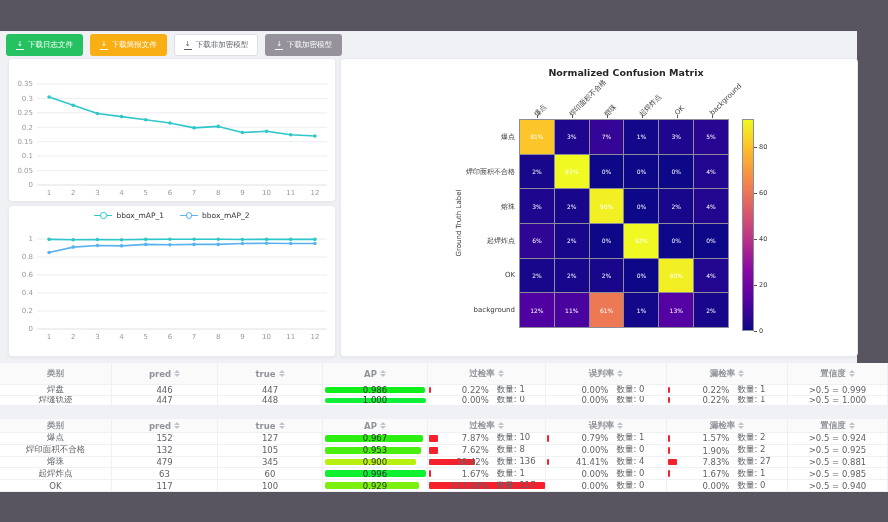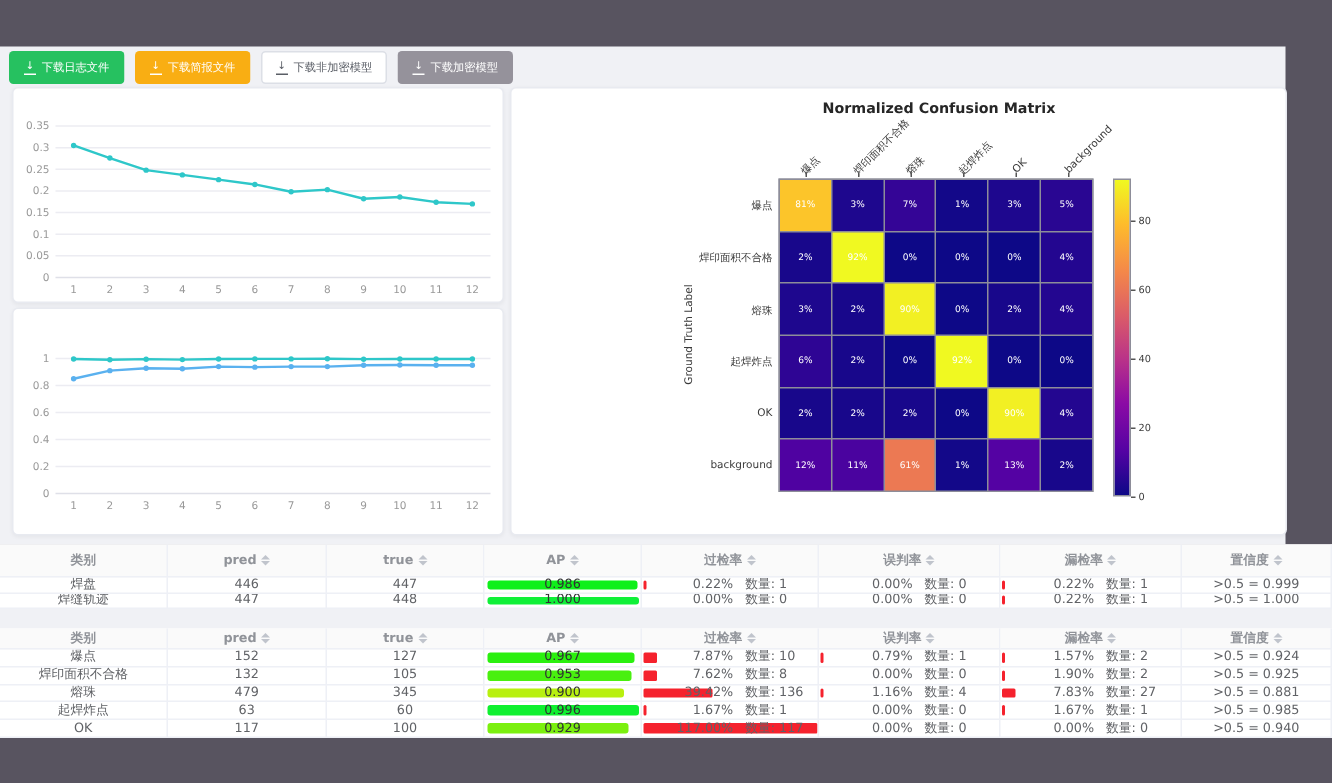--- a/index.html
+++ b/index.html
@@ -112,21 +112,36 @@
           <circle cx="112.58333333333334" cy="57.60857142857142" r="1.8" fill="#2ec7c9"></circle>
           <circle cx="136.75" cy="60.78285714285714" r="1.8" fill="#2ec7c9"></circle>
           <circle cx="160.91666666666669" cy="63.957142857142856" r="1.8" fill="#2ec7c9"></circle>
           <circle cx="185.08333333333334" cy="68.86285714285714" r="1.8" fill="#2ec7c9"></circle>
           <circle cx="209.25" cy="67.41999999999999" r="1.8" fill="#2ec7c9"></circle>
           <circle cx="233.41666666666669" cy="73.47999999999999" r="1.8" fill="#2ec7c9"></circle>
           <circle cx="257.58333333333337" cy="72.32571428571428" r="1.8" fill="#2ec7c9"></circle>
           <circle cx="281.75" cy="75.78857142857143" r="1.8" fill="#2ec7c9"></circle>
           <circle cx="305.9166666666667" cy="76.94285714285714" r="1.8" fill="#2ec7c9"></circle>
         </svg></div>
-    <div class="card" id="card-map"><svg width="326" height="150">
+    <div class="card" id="card-map"><div class="legend">
+          <div class="legend-item">
+            <span class="lg">
+              <span class="lg-line" style="background: rgb(46, 199, 201);"></span>
+              <span class="lg-ring" style="border: 1.5px solid rgb(46, 199, 201);"></span>
+            </span>
+            <span>bbox_mAP_1</span>
+          </div>
+          <div class="legend-item">
+            <span class="lg">
+              <span class="lg-line" style="background: rgb(90, 177, 239);"></span>
+              <span class="lg-ring" style="border: 1.5px solid rgb(90, 177, 239);"></span>
+            </span>
+            <span>bbox_mAP_2</span>
+          </div>
+        </div><svg width="326" height="150">
           <line x1="28" x2="318" y1="123" y2="123" stroke="#dfe0e8" stroke-width="1"></line>
           <text x="24" y="125.3" text-anchor="end" font-size="7" fill="#999">0</text>
           <line x1="28" x2="318" y1="105" y2="105" stroke="#ececf2" stroke-width="1"></line>
           <text x="24" y="107.3" text-anchor="end" font-size="7" fill="#999">0.2</text>
           <line x1="28" x2="318" y1="87" y2="87" stroke="#ececf2" stroke-width="1"></line>
           <text x="24" y="89.3" text-anchor="end" font-size="7" fill="#999">0.4</text>
           <line x1="28" x2="318" y1="69" y2="69" stroke="#ececf2" stroke-width="1"></line>
           <text x="24" y="71.3" text-anchor="end" font-size="7" fill="#999">0.6</text>
           <line x1="28" x2="318" y1="51" y2="51" stroke="#ececf2" stroke-width="1"></line>
           <text x="24" y="53.3" text-anchor="end" font-size="7" fill="#999">0.8</text>
@@ -437,21 +452,21 @@
           </div>
           <div class="td rate-cell" style="width: 118px;">
             <span class="rbar" style="width: 8.8392px;"></span>
             <span class="pct">7.62%</span>
             <span class="cnt">数量: 8</span>
           </div>
           <div class="td rate-cell" style="width: 121px;">
             <span class="pct">0.00%</span>
             <span class="cnt">数量: 0</span>
           </div>
-          <div class="td rate-cell" style="width: 121px;">
+          <div class="td rate-cell" style="width: 121px; align-items: flex-end;">
             <span class="rbar" style="width: 2.261px;"></span>
             <span class="pct">1.90%</span>
             <span class="cnt">数量: 2</span>
           </div>
           <div class="td" style="width: 100px;">&gt;0.5 = 0.925</div>
         </div>
         <div class="trow" style="height: 11.8px;">
           <div class="td" style="width: 112px;">熔珠</div>
           <div class="td" style="width: 106px;">479</div>
           <div class="td" style="width: 105px;">345</div>
@@ -459,21 +474,21 @@
             <span class="ap-bar" style="width: 90.9px; background: rgb(184, 240, 15);"></span>
             <span class="ap-lab">0.900</span>
           </div>
           <div class="td rate-cell" style="width: 118px;">
             <span class="rbar" style="width: 45.7272px;"></span>
             <span class="pct">39.42%</span>
             <span class="cnt">数量: 136</span>
           </div>
           <div class="td rate-cell" style="width: 121px;">
             <span class="rbar" style="width: 2px;"></span>
-            <span class="pct">1.16%</span>
+            <span class="pct">41.41%</span>
             <span class="cnt">数量: 4</span>
           </div>
           <div class="td rate-cell" style="width: 121px;">
             <span class="rbar" style="width: 9.3177px;"></span>
             <span class="pct">7.83%</span>
             <span class="cnt">数量: 27</span>
           </div>
           <div class="td" style="width: 100px;">&gt;0.5 = 0.881</div>
         </div>
         <div class="trow" style="height: 11.8px;">

